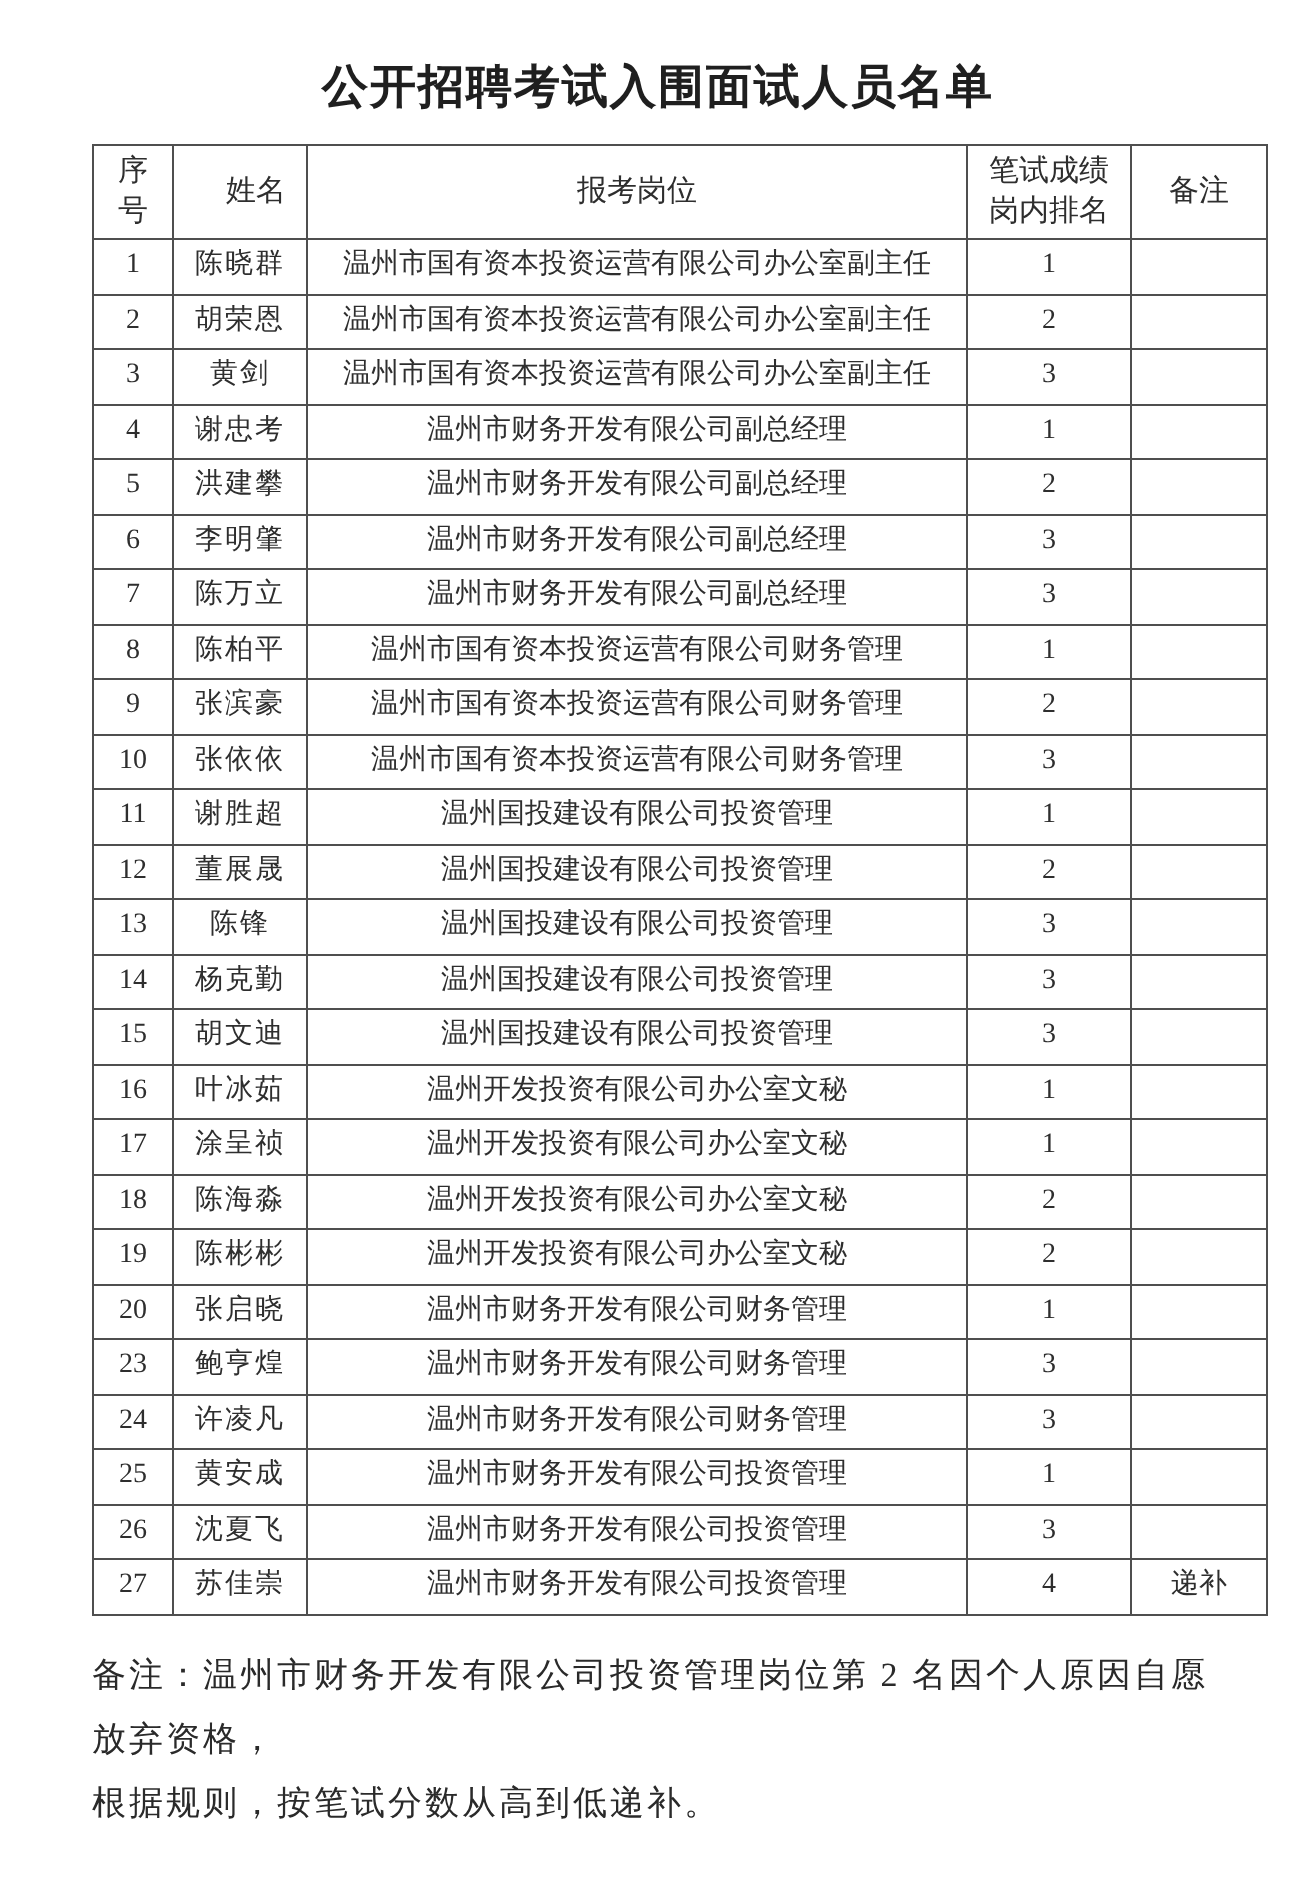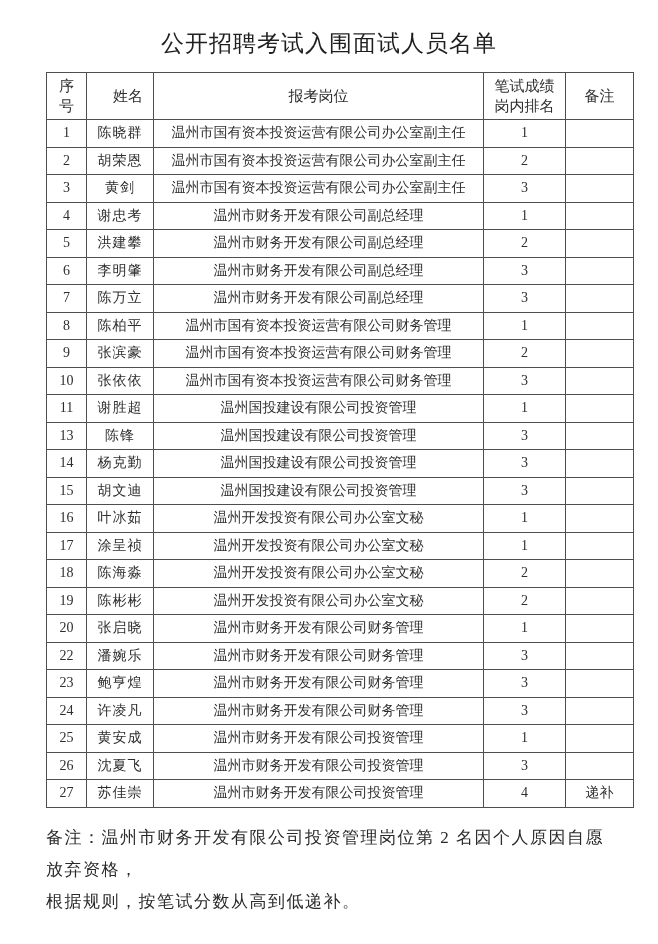--- a/index.html
+++ b/index.html
@@ -12,21 +12,21 @@
   .page {
     position: relative;
     width: 658px; height: 944px;
     background: #ffffff;
     overflow: hidden;
   }
   .title {
     margin-top: 28px;
     text-align: center;
     font-size: 23px;
-    font-weight: normal;
+    font-weight: bold;
     letter-spacing: 1px;
     color: #1f1f1f;
   }
   table.roster {
     margin: 13px 0 0 46px;
     width: 587px;
     border-collapse: collapse;
     table-layout: fixed;
   }
   table.roster th, table.roster td {
@@ -157,20 +157,27 @@
         <td class="td-remark"></td>
       </tr>
         <tr>
         <td class="td-no">11</td>
         <td class="td-name">谢胜超</td>
         <td class="td-pos">温州国投建设有限公司投资管理</td>
         <td class="td-rank">1</td>
         <td class="td-remark"></td>
       </tr>
         <tr>
+        <td class="td-no">12</td>
+        <td class="td-name">董展晟</td>
+        <td class="td-pos">温州国投建设有限公司投资管理</td>
+        <td class="td-rank">2</td>
+        <td class="td-remark"></td>
+      </tr>
+        <tr>
         <td class="td-no">13</td>
         <td class="td-name">陈锋</td>
         <td class="td-pos">温州国投建设有限公司投资管理</td>
         <td class="td-rank">3</td>
         <td class="td-remark"></td>
       </tr>
         <tr>
         <td class="td-no">14</td>
         <td class="td-name">杨克勤</td>
         <td class="td-pos">温州国投建设有限公司投资管理</td>
@@ -210,27 +217,20 @@
         <td class="td-name">陈彬彬</td>
         <td class="td-pos">温州开发投资有限公司办公室文秘</td>
         <td class="td-rank">2</td>
         <td class="td-remark"></td>
       </tr>
         <tr>
         <td class="td-no">20</td>
         <td class="td-name">张启晓</td>
         <td class="td-pos">温州市财务开发有限公司财务管理</td>
         <td class="td-rank">1</td>
-        <td class="td-remark"></td>
-      </tr>
-        <tr>
-        <td class="td-no">22</td>
-        <td class="td-name">潘婉乐</td>
-        <td class="td-pos">温州市财务开发有限公司财务管理</td>
-        <td class="td-rank">3</td>
         <td class="td-remark"></td>
       </tr>
         <tr>
         <td class="td-no">23</td>
         <td class="td-name">鲍亨煌</td>
         <td class="td-pos">温州市财务开发有限公司财务管理</td>
         <td class="td-rank">3</td>
         <td class="td-remark"></td>
       </tr>
         <tr>

